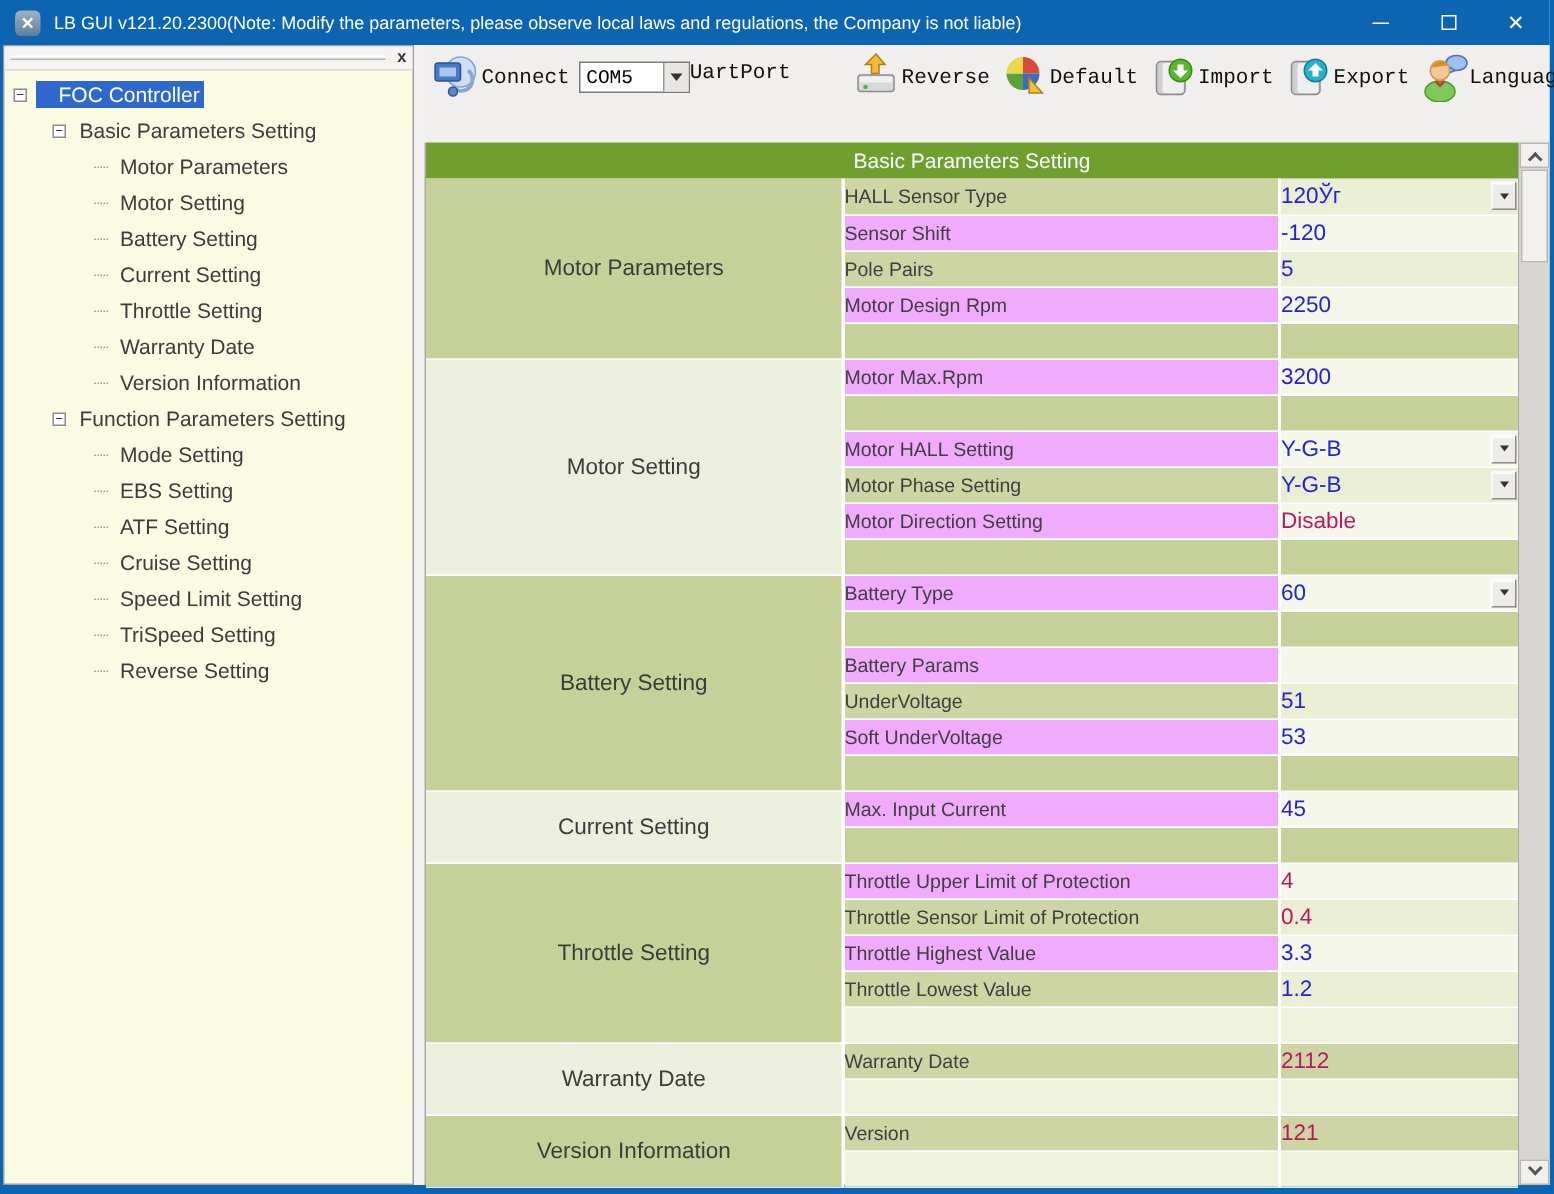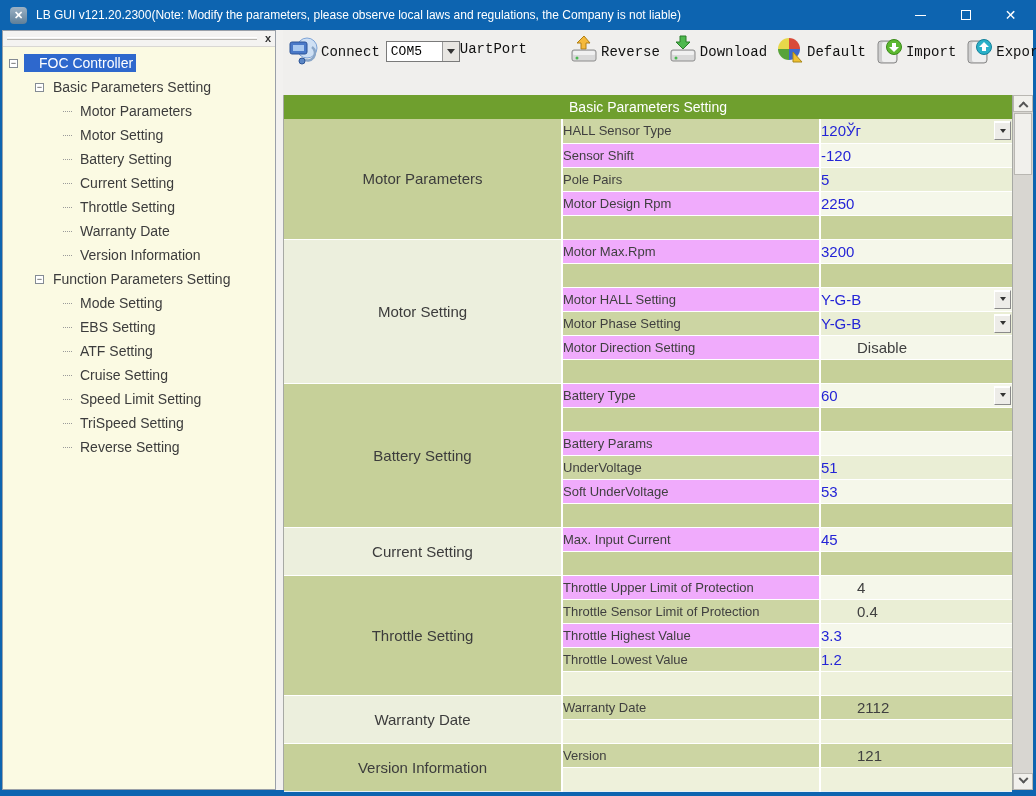--- a/index.html
+++ b/index.html
@@ -54,27 +54,27 @@
   .tb-spacer { flex:1; }
 
   
   .content { flex:1; display:flex; min-height:0; }
   .grid-wrap { width:730px; flex:0 0 730px; border:1px solid #a7a9a4; border-top:none; display:flex; flex-direction:column; background:#fff; }
   .grid-header { height:24px; flex:0 0 24px; background:#6f9f2e; color:#fff; font-size:14px;
                  display:flex; align-items:center; justify-content:center; }
   table.param { border-collapse:collapse; table-layout:fixed; width:100%; }
   table.param td { height:24px; padding:0; border-bottom:1px solid rgba(255,255,255,.9); overflow:hidden; }
   td.gcell { width:278px; text-align:center; vertical-align:middle; font-size:15px; color:#3c3c3c; border-right:2px solid #fff; }
-  td.lcell { width:258px; font-size:13px; color:#3f3f3f; padding-left:7px; border-right:2px solid #fff; }
+  td.lcell { width:291px; font-size:13px; color:#3f3f3f; padding-left:7px; border-right:2px solid #fff; }
   td.vcell { position:relative; font-size:15px; padding-left:33px; vertical-align:middle; }
   .g-dark { background:#c6d099; } .g-light { background:#ecefdd; }
   .l-dark { background:#ccd5a3; } .l-light { background:#f0abfc; }
   .f-dark { background:#eaeed5; } .f-light { background:#f5f7ea; }
   .e-dark { background:#c6d099; } .e-light { background:#eef1db; }
-  .v-blue { color:#2424d6; } .v-gray { color:#404040;padding-left:36px; }
+  .v-blue { color:#2424d6; } .v-gray { color:#be185d; }
   .combo-btn { position:absolute; right:1px; top:2px; width:17px; height:19px; background:#edece8;
                border:1px solid #8a8a8a; border-top-color:#fff; border-left-color:#fff;
                display:flex; align-items:center; justify-content:center; box-shadow:0 1px 0 #fff inset; }
   .combo-btn .tri-down { border-top-width:4px; border-left-width:3.5px; border-right-width:3.5px; }
 
   
   .vscroll { width:20px; flex:0 0 20px; background:#d8d6d1; display:flex; flex-direction:column; align-items:center; }
   .sb-btn { width:20px; height:17px; background:#f1f0ec; border:1px solid #b9b7b2; display:flex; align-items:center; justify-content:center; }
   .chev { width:7px; height:7px; border-top:2px solid #555; border-left:2px solid #555; }
   .chev.up { transform:rotate(45deg) translate(2px,2px); }
@@ -213,31 +213,20 @@
             <svg width="32" height="32" viewBox="0 0 32 32">
               <path d="M16 1 l6 7 h-4 v6 h-5 V8 h-4 z" fill="#f5b93a" stroke="#b07f14"></path>
               <rect x="4" y="15" width="24" height="11" rx="2" fill="#d9d9d9" stroke="#8c8c8c"></rect>
               <rect x="5" y="16" width="22" height="4" rx="1.5" fill="#f0f0f0"></rect>
               <circle cx="9" cy="23" r="1.5" fill="#49b84f"></circle>
             </svg>
           </span>
           <span class="tlabel">Reverse</span>
         </div>
 
-        <div class="tb-item">
-          <span class="ticon">
-            <svg width="32" height="32" viewBox="0 0 32 32">
-              <path d="M13 1 h6 v6 h4 l-7 7 -7 -7 h4 z" fill="#4db84d" stroke="#2a7d2a"></path>
-              <rect x="4" y="15" width="24" height="11" rx="2" fill="#d9d9d9" stroke="#8c8c8c"></rect>
-              <rect x="5" y="16" width="22" height="4" rx="1.5" fill="#f0f0f0"></rect>
-              <circle cx="9" cy="23" r="1.5" fill="#49b84f"></circle>
-            </svg>
-          </span>
-          <span class="tlabel">Download</span>
-        </div>
 
         <div class="tb-item">
           <span class="ticon">
             <svg width="32" height="32" viewBox="0 0 32 32">
               <path d="M15 14 L15 3 A11 11 0 0 1 26 14 Z" fill="#d94a3a"></path>
               <path d="M15 14 L26 14 A11 11 0 0 1 15 25 Z" fill="#3f69c9"></path>
               <path d="M15 14 L15 25 A11 11 0 0 1 4 14 Z" fill="#58a33a"></path>
               <path d="M15 14 L4 14 A11 11 0 0 1 15 3 Z" fill="#e8d84a"></path>
               <path d="M19 17 l9 10 h-9 z" fill="#f0c030" stroke="#a8881a"></path>
             </svg>

